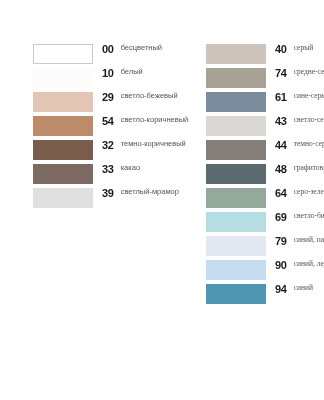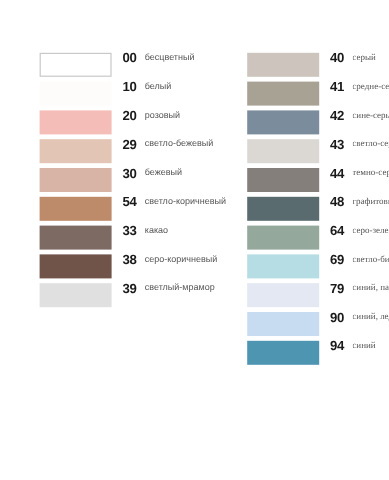--- a/index.html
+++ b/index.html
@@ -84,69 +84,59 @@
         <div class="swatch outlined" style="background: rgb(255, 255, 255);"></div>
         <div class="code">00</div>
         <div class="name">бесцветный</div>
       </div>
       <div class="swatch-row">
         <div class="swatch" style="background: rgb(253, 252, 251);"></div>
         <div class="code">10</div>
         <div class="name">белый</div>
       </div>
       <div class="swatch-row">
-        <div class="swatch" style="background: rgb(245, 189, 183);"></div>
-        <div class="code">20</div>
-        <div class="name">розовый</div>
-      </div>
-      <div class="swatch-row">
         <div class="swatch" style="background: rgb(227, 197, 181);"></div>
         <div class="code">29</div>
         <div class="name">светло-бежевый</div>
-      </div>
-      <div class="swatch-row">
-        <div class="swatch" style="background: rgb(215, 180, 166);"></div>
-        <div class="code">30</div>
-        <div class="name">бежевый</div>
       </div>
       <div class="swatch-row">
         <div class="swatch" style="background: rgb(189, 138, 106);"></div>
         <div class="code">54</div>
         <div class="name">светло-коричневый</div>
       </div>
       <div class="swatch-row">
+        <div class="swatch" style="background: rgb(122, 92, 77);"></div>
+        <div class="code">32</div>
+        <div class="name">темно-коричневый</div>
+      </div>
+      <div class="swatch-row">
         <div class="swatch" style="background: rgb(125, 106, 99);"></div>
         <div class="code">33</div>
         <div class="name">какао</div>
-      </div>
-      <div class="swatch-row">
-        <div class="swatch" style="background: rgb(112, 84, 74);"></div>
-        <div class="code">38</div>
-        <div class="name">серо-коричневый</div>
       </div>
       <div class="swatch-row">
         <div class="swatch" style="background: rgb(224, 224, 224);"></div>
         <div class="code">39</div>
         <div class="name">светлый-мрамор</div>
       </div>
     </div>
   <div class="column right" id="col-right">
       <div class="swatch-row">
         <div class="swatch" style="background: rgb(205, 197, 189);"></div>
         <div class="code">40</div>
         <div class="name">серый</div>
       </div>
       <div class="swatch-row">
         <div class="swatch" style="background: rgb(168, 162, 149);"></div>
-        <div class="code">41</div>
+        <div class="code">74</div>
         <div class="name">средне-серый</div>
       </div>
       <div class="swatch-row">
         <div class="swatch" style="background: rgb(123, 141, 156);"></div>
-        <div class="code">42</div>
+        <div class="code">61</div>
         <div class="name">сине-серый</div>
       </div>
       <div class="swatch-row">
         <div class="swatch" style="background: rgb(219, 216, 212);"></div>
         <div class="code">43</div>
         <div class="name">светло-серый</div>
       </div>
       <div class="swatch-row">
         <div class="swatch" style="background: rgb(133, 127, 124);"></div>
         <div class="code">44</div>

